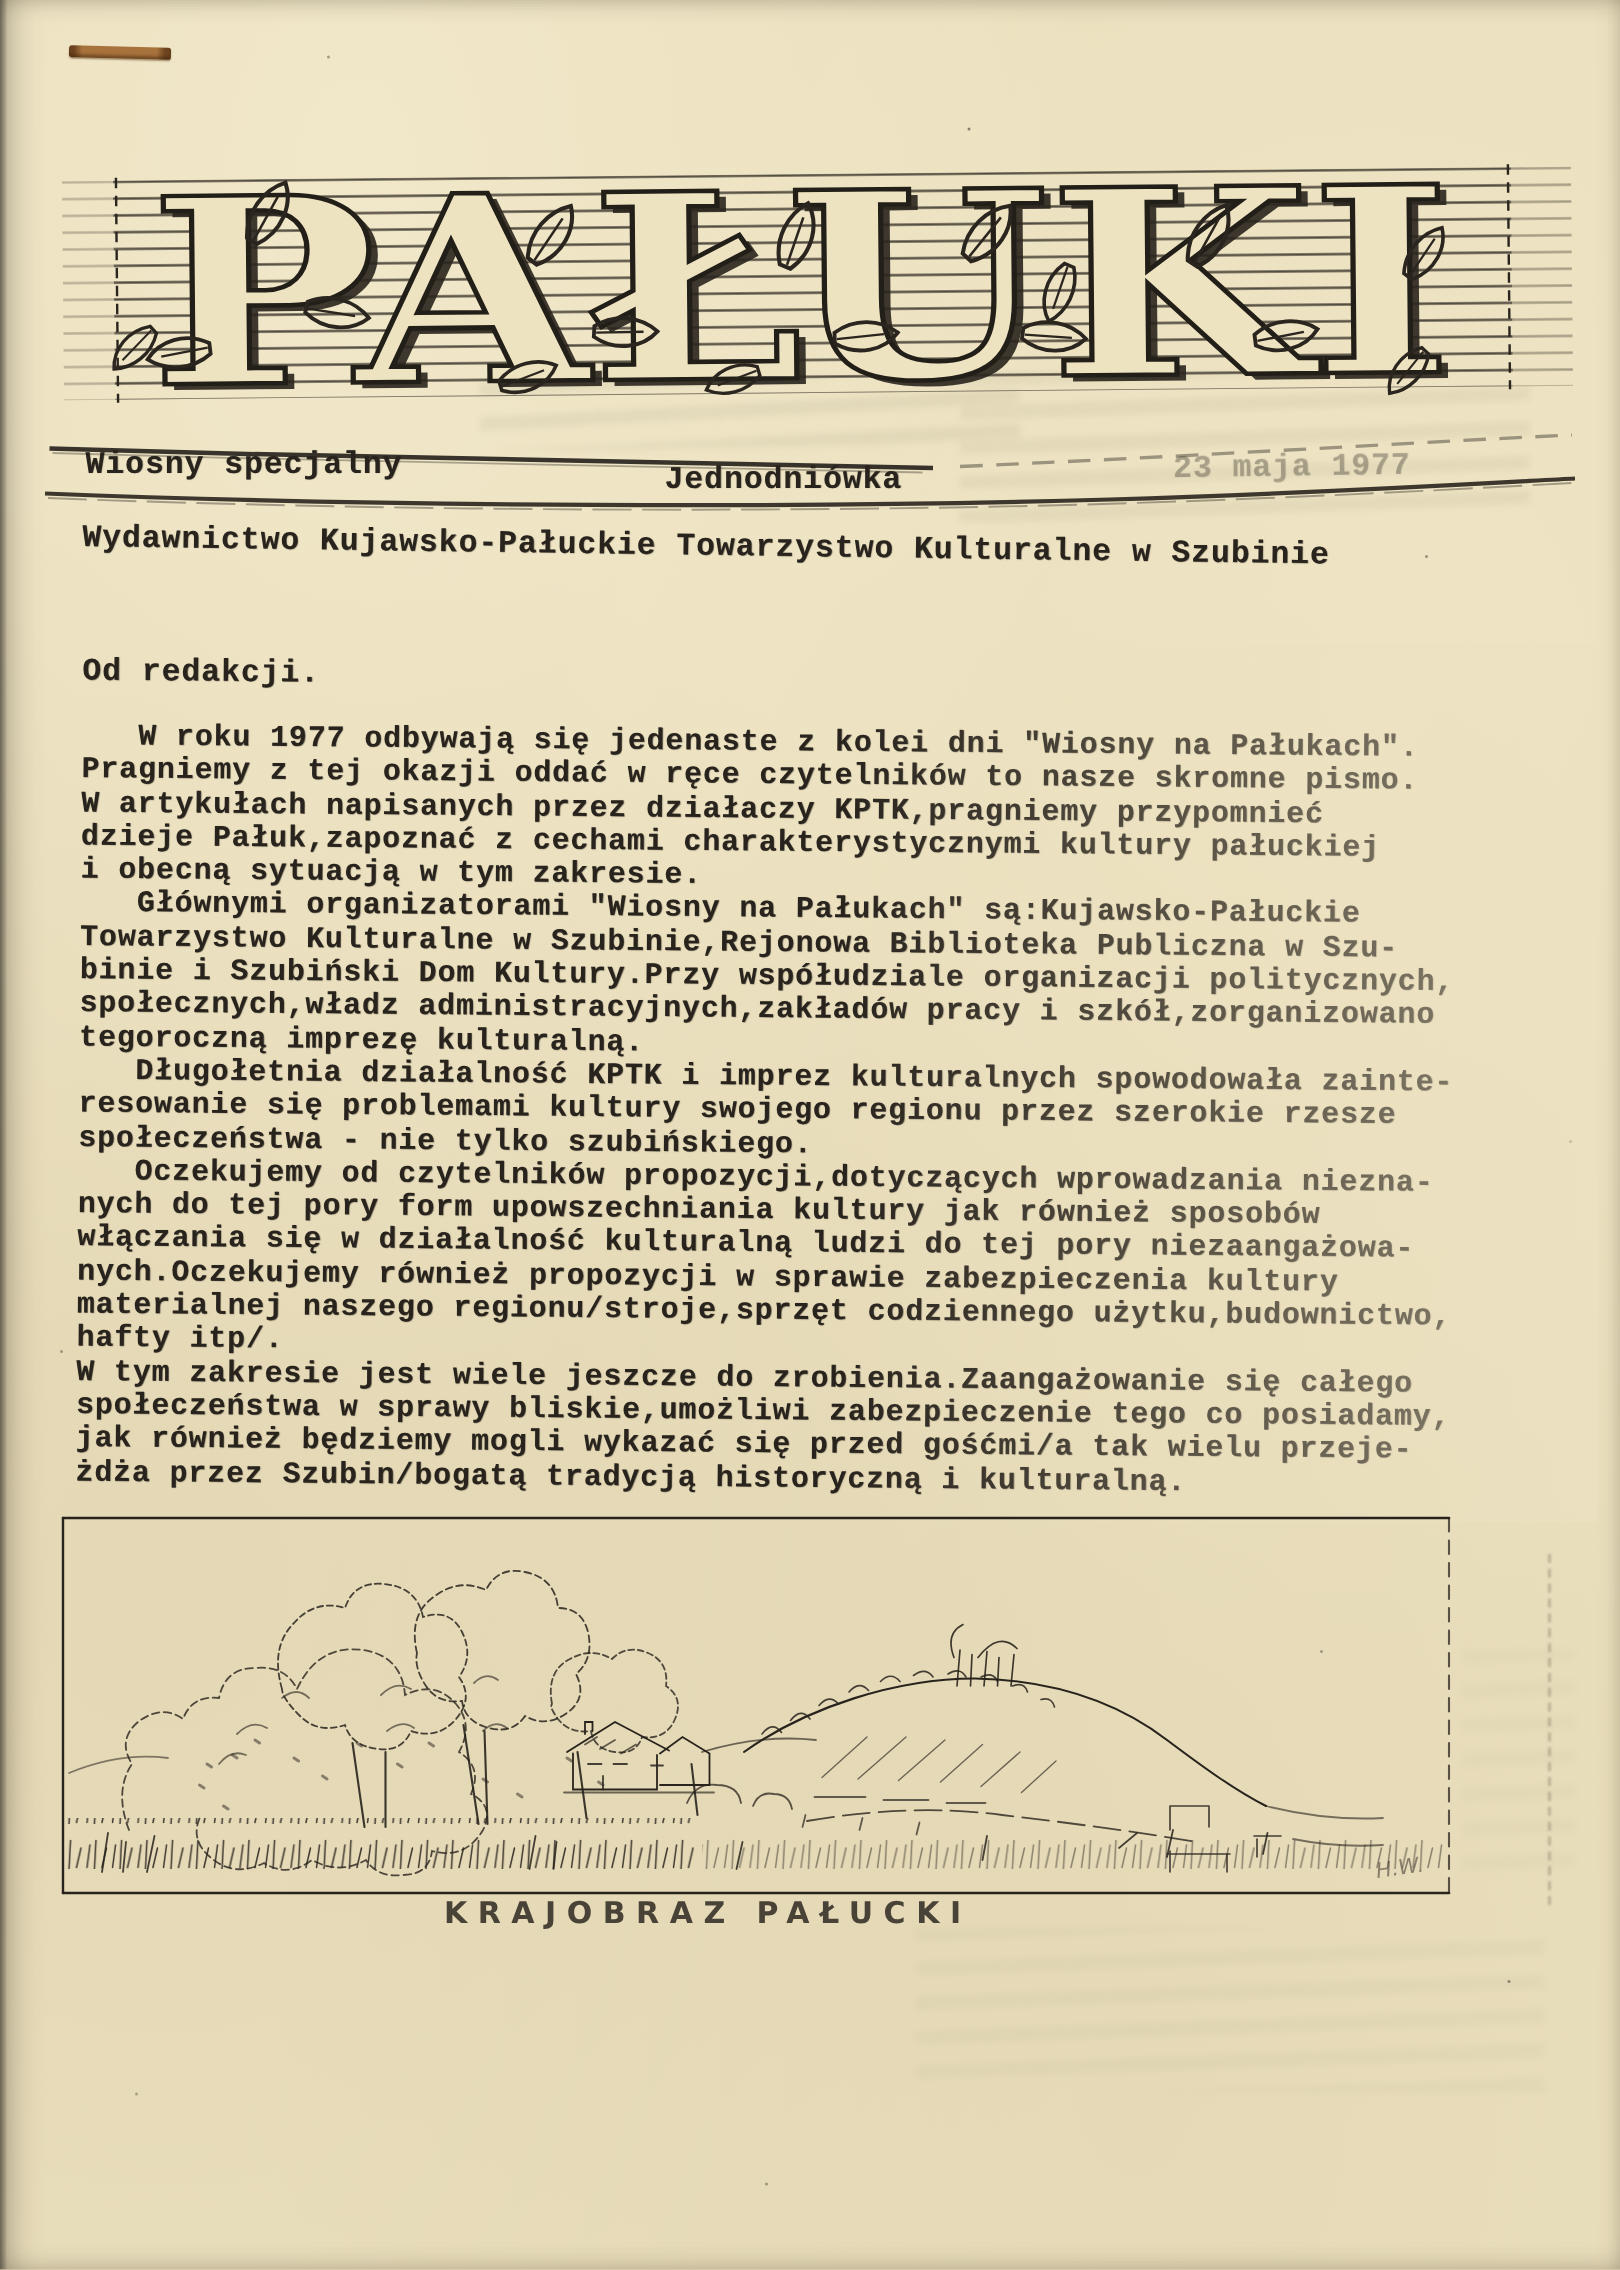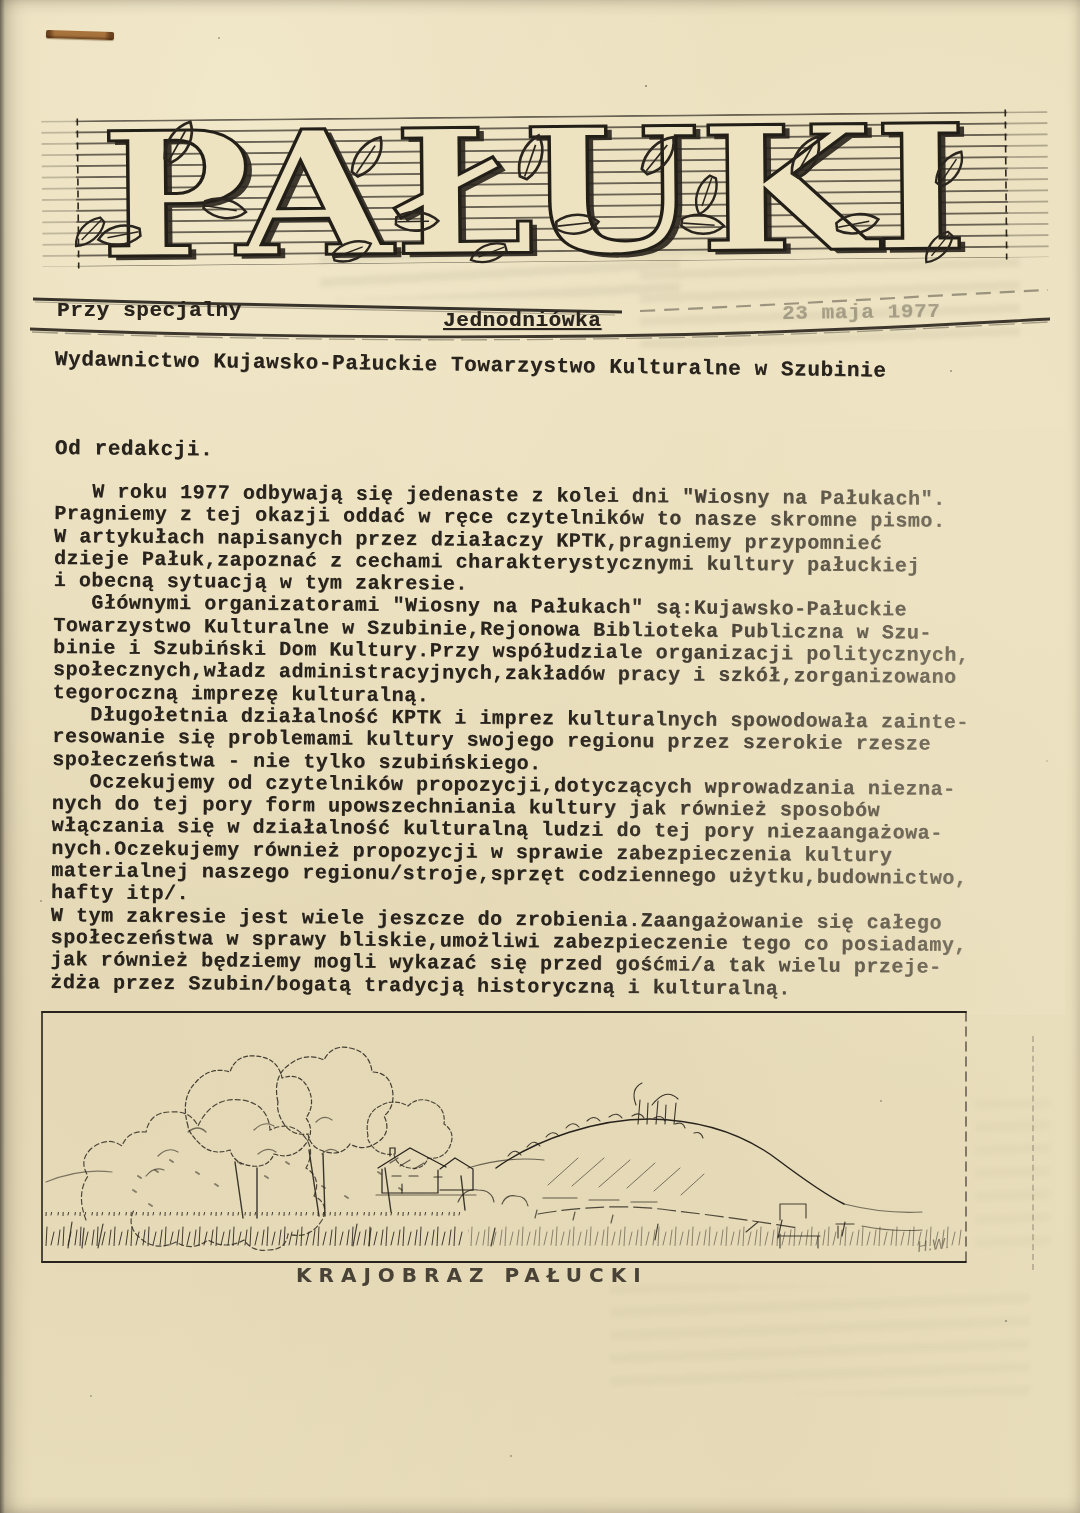--- a/index.html
+++ b/index.html
@@ -105,22 +105,22 @@
 </svg>
 
 <svg style="left:0;top:283px;" width="1080" height="90" viewBox="0 0 1080 90">
   <path d="M33,16 C240,22 470,27 622,29" stroke="#241f19" stroke-width="3" fill="none" opacity=".9"></path>
   <path d="M35,19 C240,25 460,30 615,32" stroke="#241f19" stroke-width="1.2" fill="none" opacity=".35"></path>
   <path d="M640,28 C800,21 940,12 1048,7" stroke="#241f19" stroke-width="2.2" fill="none" opacity=".4" stroke-dasharray="15 9"></path>
   <path d="M30,46 C260,55 540,56 740,50 C900,45 1010,38 1050,36" stroke="#241f19" stroke-width="2.8" fill="none" opacity=".88"></path>
   <path d="M32,49 C260,58 530,59 735,53 C895,48 1008,41 1048,39" stroke="#241f19" stroke-width="1.3" fill="none" opacity=".38" stroke-dasharray="26 7"></path>
 </svg>
 
-<div class="typed hdr-label" style="left:57px;top:299px;">Przy specjalny</div>
-<div class="typed hdr-label" style="left:443px;top:309px;text-decoration:underline;">Jednodniówka</div>
+<div class="typed hdr-label" style="left:57px;top:299px;">Wiosny specjalny</div>
+<div class="typed hdr-label" style="left:443px;top:309px;">Jednodniówka</div>
 <div class="typed hdr-label issue-date" style="left:782px;top:301px;">23 maja 1977</div>
 <div class="typed hdr-label publisher" style="left:55px;top:348px;">Wydawnictwo Kujawsko-Pałuckie Towarzystwo Kulturalne w Szubinie</div>
 
 <div class="editorial typed">
   <h2>Od redakcji.</h2>
   <div>
       <div class="text-line">   W roku 1977 odbywają się jedenaste z kolei dni "Wiosny na Pałukach".</div>
       <div class="text-line">Pragniemy z tej okazji oddać w ręce czytelników to nasze skromne pismo.</div>
       <div class="text-line">W artykułach napisanych przez działaczy KPTK,pragniemy przypomnieć</div>
       <div class="text-line">dzieje Pałuk,zapoznać z cechami charakterystycznymi kultury pałuckiej</div>

